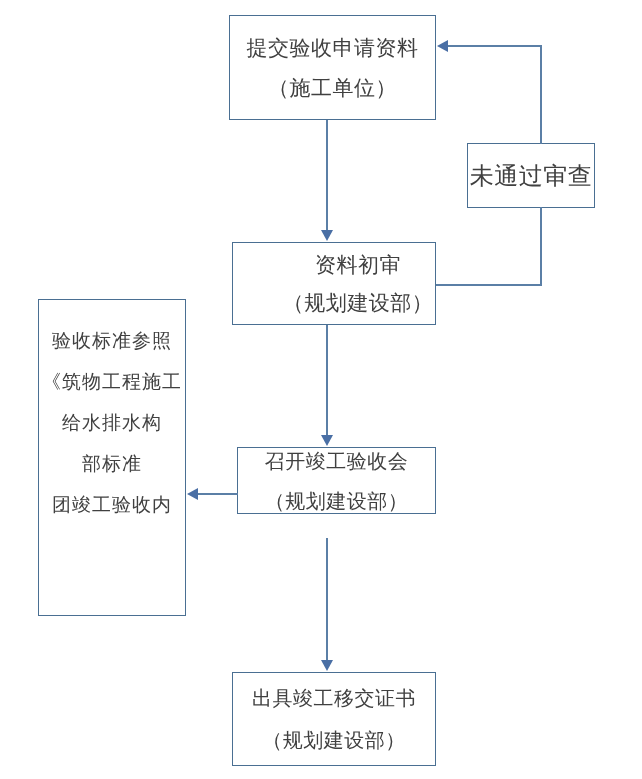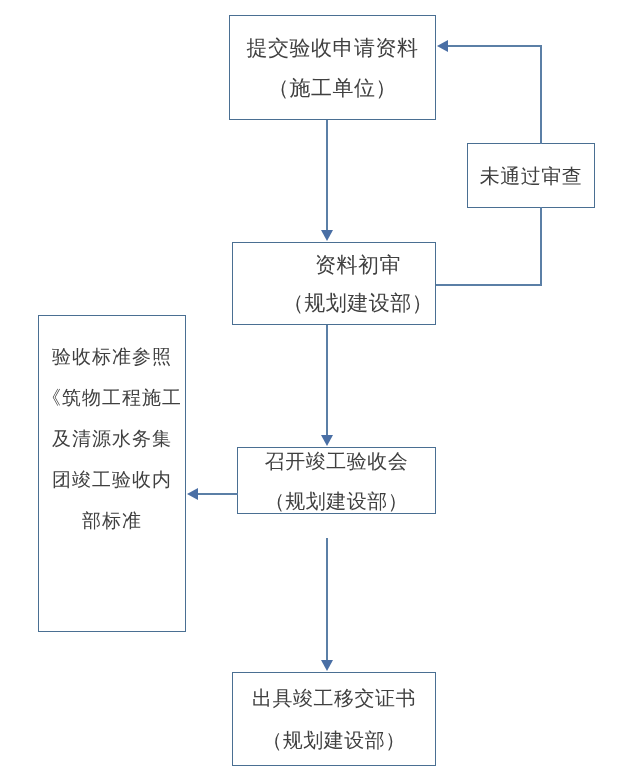--- a/index.html
+++ b/index.html
@@ -27,25 +27,25 @@
     color: #404040;
     text-align: center;
     letter-spacing: 0.5px;
   }
   .node .line {
     display: block;
     white-space: nowrap;
   }
   
   #node-submit   { left:229px; top:15px;  width:207px; height:105px; font-size:21px; line-height:40px; }
-  #node-rejected { left:467px; top:143px; width:128px; height:65px;  font-size:20px; line-height:28px; }
+  #node-rejected { left:467px; top:143px; width:128px; height:65px;  font-size:24px; line-height:28px; }
   #node-review   { left:232px; top:242px; width:204px; height:83px;  font-size:21px; line-height:38px;padding-left:48px; }
   #node-meeting  { left:237px; top:447px; width:199px; height:67px;  font-size:20px; line-height:40px; }
   #node-cert     { left:232px; top:672px; width:204px; height:94px;  font-size:20px; line-height:42px; }
-  #node-standard { left:38px;  top:315px; width:148px; height:317px; font-size:19px; line-height:41px;
+  #node-standard { left:38px;  top:299px; width:148px; height:317px; font-size:19px; line-height:41px;
                    justify-content:flex-start; padding-top:20px; }
   #node-standard .line { letter-spacing:1px; }
 
   
   .edge { position: absolute; background: #5b7fa6; }
   .vline { width: 1.6px; }
   .hline { height: 1.6px; }
 
   .arrowhead { position: absolute; width: 0; height: 0; }
   .arrow-down {
@@ -74,23 +74,23 @@
   </div>
 
   <div class="node" id="node-review">
     <span class="line">资料初审</span>
     <span class="line">（规划建设部）</span>
   </div>
 
   <div class="node" id="node-standard">
     <span class="line">验收标准参照</span>
     <span class="line">《筑物工程施工</span>
-    <span class="line">及清源水务集</span>
+    <span class="line">给水排水构</span>
+    <span class="line">部标准</span>
     <span class="line">团竣工验收内</span>
-    <span class="line">部标准</span>
   </div>
 
   <div class="node" id="node-meeting">
     <span class="line">召开竣工验收会</span>
     <span class="line">（规划建设部）</span>
   </div>
 
   <div class="node" id="node-cert">
     <span class="line">出具竣工移交证书</span>
     <span class="line">（规划建设部）</span>

